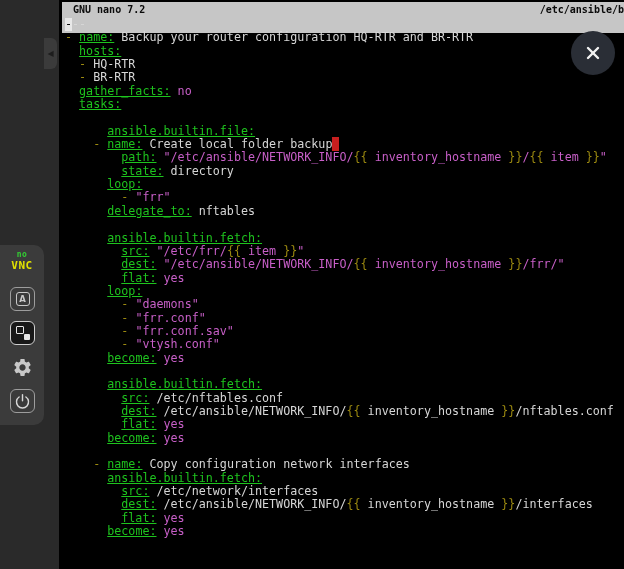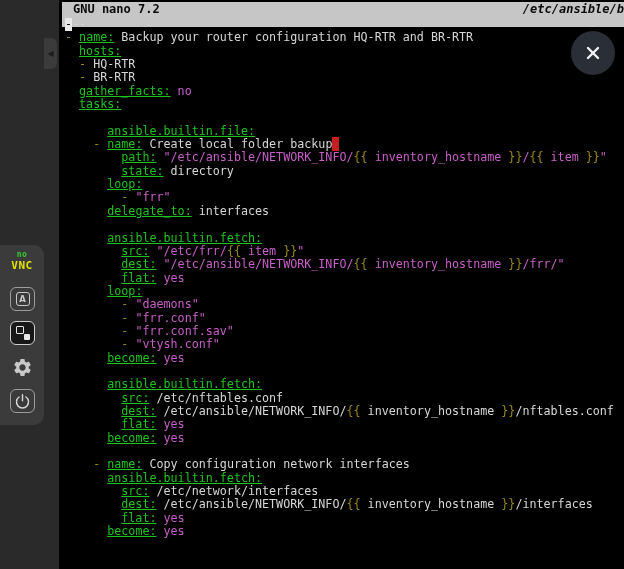--- a/index.html
+++ b/index.html
@@ -3,25 +3,25 @@
 <meta charset="utf-8">
 <style>
   * { margin:0; padding:0; box-sizing:border-box; }
   html,body { width:624px; height:569px; overflow:hidden; background:#282828;
               font-family:"DejaVu Sans Mono", monospace; }
   .stage { position:relative; width:624px; height:569px; background:#2a2a2a; }
 
   
   .terminal { position:absolute; left:59px; top:0; width:565px; height:569px;
               background:#000; border-right:none; }
-  .titlebar { position:absolute; left:3px; right:0; top:2px; height:25px;
-              background:#c6c6c6; color:#0a0a0a; font-size:12px; font-weight:700;
+  .titlebar { position:absolute; left:3px; right:0; top:2px; height:31px;
+              background:#c6c6c6; color:#0a0a0a; font-size:10px; font-weight:700;
               line-height:15px; overflow:hidden; white-space:nowrap; }
   .titlebar .tleft  { position:absolute; left:11px; top:0; }
-  .titlebar .tright { position:absolute; right:0;  top:0;font-style:italic; }
+  .titlebar .tright { position:absolute; right:0;  top:0; }
 
   .editor { position:absolute; left:0; top:18px; width:565px; bottom:0; overflow:hidden; }
   .line { white-space:pre; font-size:11.7px; line-height:13.35px; height:13.35px;
           padding-left:6px; color:#d6d6d6; }
   .seg-p   { color:#d6d6d6; }
   .seg-k   { color:#1ec41e;text-decoration:underline; }
   .seg-d   { color:#9c8a10; }
   .seg-q   { color:#c85fc8; }
   .seg-cur { background:#e8e8e8; color:#111; }
   .seg-trail { background:#c71f1f; color:#c71f1f; }
@@ -75,21 +75,21 @@
         <div class="line"><span class="seg-p">  </span><span class="seg-d">-</span><span class="seg-p"> BR-RTR</span></div>
         <div class="line"><span class="seg-p">  </span><span class="seg-k">gather_facts:</span><span class="seg-p"> </span><span class="seg-q">no</span></div>
         <div class="line"><span class="seg-p">  </span><span class="seg-k">tasks:</span></div>
         <div class="line">&nbsp;</div>
         <div class="line"><span class="seg-p">      </span><span class="seg-k">ansible.builtin.file:</span></div>
         <div class="line"><span class="seg-p">    </span><span class="seg-d">-</span><span class="seg-p"> </span><span class="seg-k">name:</span><span class="seg-p"> Create local folder backup</span><span class="seg-trail"> </span></div>
         <div class="line"><span class="seg-p">        </span><span class="seg-k">path:</span><span class="seg-p"> </span><span class="seg-q">"/etc/ansible/NETWORK_INFO/</span><span class="seg-d">{{</span><span class="seg-q"> inventory_hostname </span><span class="seg-d">}}</span><span class="seg-q">/</span><span class="seg-d">{{</span><span class="seg-q"> item </span><span class="seg-d">}}</span><span class="seg-q">"</span></div>
         <div class="line"><span class="seg-p">        </span><span class="seg-k">state:</span><span class="seg-p"> directory</span></div>
         <div class="line"><span class="seg-p">      </span><span class="seg-k">loop:</span></div>
         <div class="line"><span class="seg-p">        </span><span class="seg-d">-</span><span class="seg-p"> </span><span class="seg-q">"frr"</span></div>
-        <div class="line"><span class="seg-p">      </span><span class="seg-k">delegate_to:</span><span class="seg-p"> interfaces</span></div>
+        <div class="line"><span class="seg-p">      </span><span class="seg-k">delegate_to:</span><span class="seg-p"> nftables</span></div>
         <div class="line">&nbsp;</div>
         <div class="line"><span class="seg-p">      </span><span class="seg-k">ansible.builtin.fetch:</span></div>
         <div class="line"><span class="seg-p">        </span><span class="seg-k">src:</span><span class="seg-p"> </span><span class="seg-q">"/etc/frr/</span><span class="seg-d">{{</span><span class="seg-q"> item </span><span class="seg-d">}}</span><span class="seg-q">"</span></div>
         <div class="line"><span class="seg-p">        </span><span class="seg-k">dest:</span><span class="seg-p"> </span><span class="seg-q">"/etc/ansible/NETWORK_INFO/</span><span class="seg-d">{{</span><span class="seg-q"> inventory_hostname </span><span class="seg-d">}}</span><span class="seg-q">/frr/"</span></div>
         <div class="line"><span class="seg-p">        </span><span class="seg-k">flat:</span><span class="seg-p"> </span><span class="seg-q">yes</span></div>
         <div class="line"><span class="seg-p">      </span><span class="seg-k">loop:</span></div>
         <div class="line"><span class="seg-p">        </span><span class="seg-d">-</span><span class="seg-p"> </span><span class="seg-q">"daemons"</span></div>
         <div class="line"><span class="seg-p">        </span><span class="seg-d">-</span><span class="seg-p"> </span><span class="seg-q">"frr.conf"</span></div>
         <div class="line"><span class="seg-p">        </span><span class="seg-d">-</span><span class="seg-p"> </span><span class="seg-q">"frr.conf.sav"</span></div>
         <div class="line"><span class="seg-p">        </span><span class="seg-d">-</span><span class="seg-p"> </span><span class="seg-q">"vtysh.conf"</span></div>

